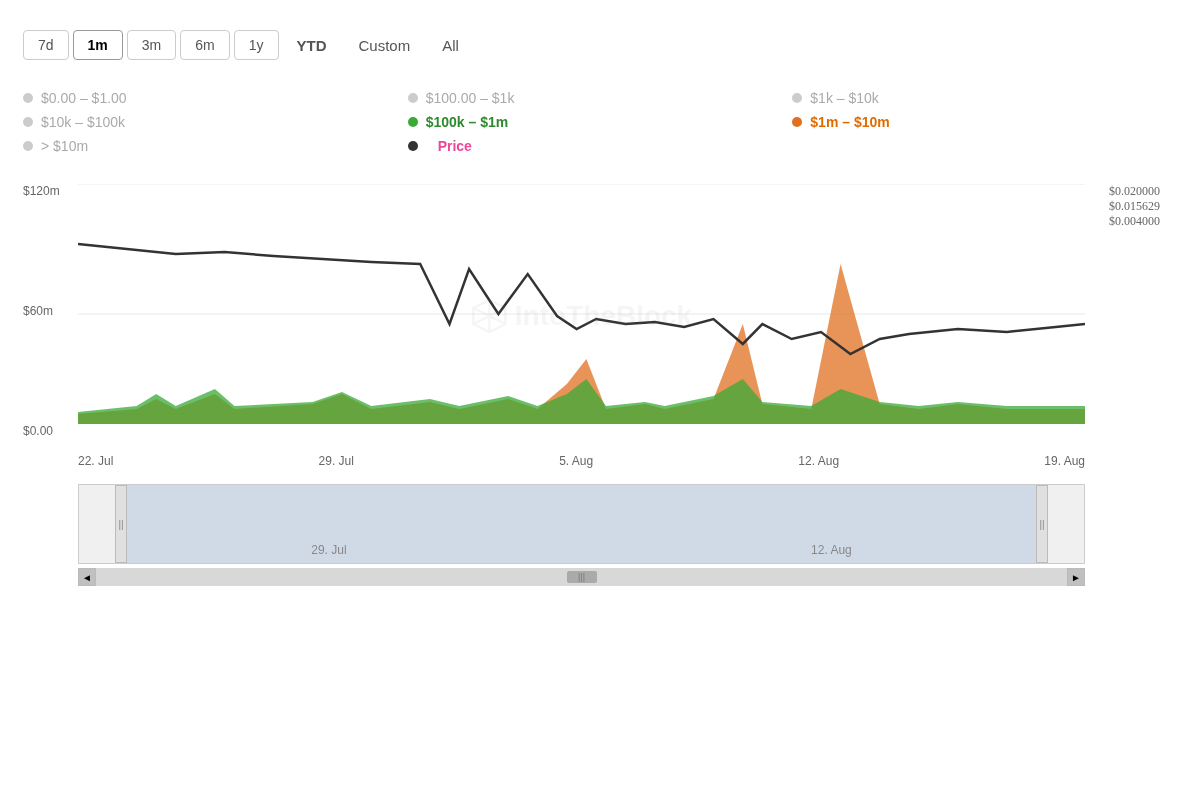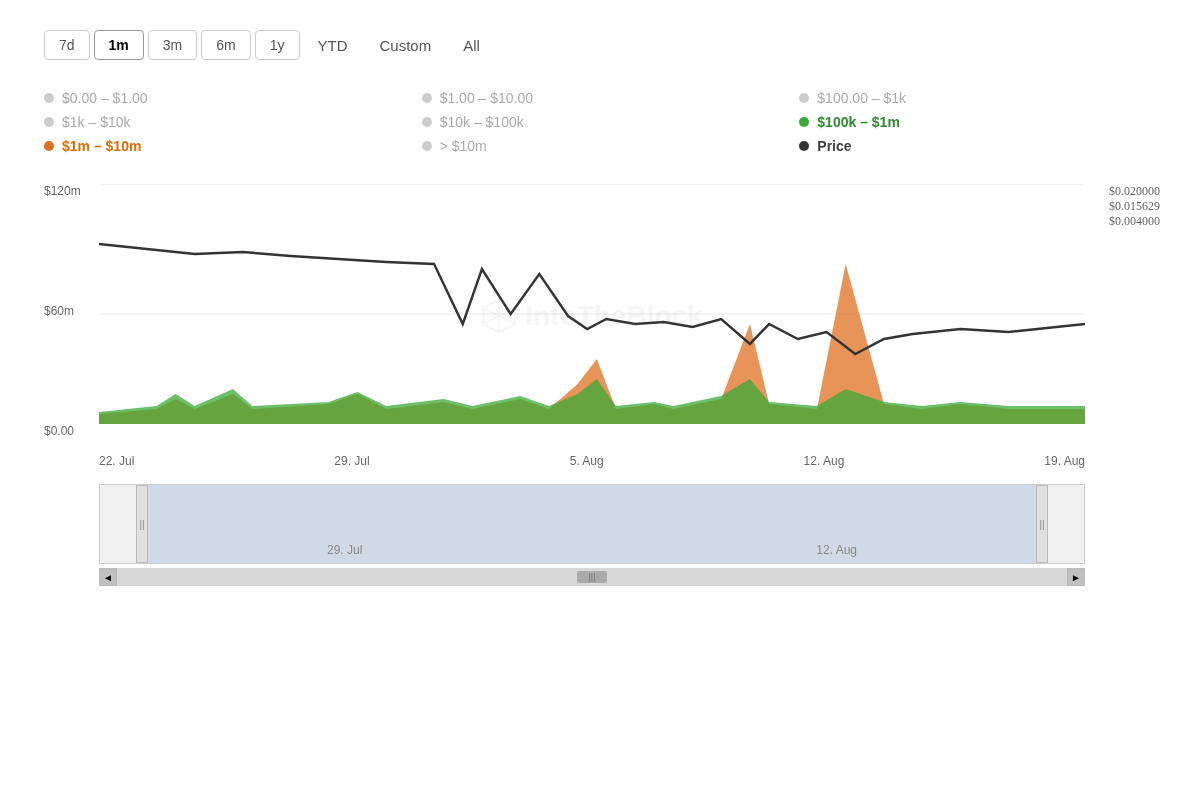--- a/index.html
+++ b/index.html
@@ -4,21 +4,21 @@
   <style>
     * { box-sizing: border-box; margin: 0; padding: 0; }
     body {
       background: #fff;
       font-family: -apple-system, BlinkMacSystemFont, 'Segoe UI', sans-serif;
       width: 1200px;
       height: 800px;
       overflow: hidden;
     }
     .container {
-      padding: 30px 40px 20px 44px;
+      padding: 30px 40px 20px 23px;
     }
     
     .time-filters {
       display: flex;
       gap: 4px;
       align-items: center;
       margin-bottom: 30px;
     }
     .time-btn {
       padding: 6px 14px;
@@ -30,21 +30,21 @@
       cursor: pointer;
     }
     .time-btn.active {
       font-weight: bold;
       color: #000;
       border-color: #999;
     }
     .time-btn.ytd {
       border: none;
       background: none;
-      font-weight: normal;
+      font-weight: bold;
       font-size: 15px;
     }
     .time-btn.custom {
       border: none;
       background: none;
       font-size: 15px;
     }
     .time-btn.all {
       border: none;
       background: none;
@@ -67,21 +67,21 @@
       width: 10px;
       height: 10px;
       border-radius: 50%;
       flex-shrink: 0;
     }
     .legend-text {
       color: #aaa;
     }
     .legend-text.active-green { color: #2d8a2d; font-weight: 600; }
     .legend-text.active-orange { color: #e06c00; font-weight: 600; }
-    .legend-text.active-dark { color: #404040; font-weight: 600; }
+    .legend-text.active-dark { color: #ec4899; font-weight: 600; margin-left: 12px; }
     
     .chart-area {
       position: relative;
       margin-bottom: 0;
     }
     .chart-labels-left {
       position: absolute;
       left: 0;
       top: 0;
       bottom: 30px;
@@ -245,24 +245,20 @@
     <button class="time-btn">1y</button>
     <button class="time-btn ytd">YTD</button>
     <button class="time-btn custom">Custom</button>
     <button class="time-btn all">All</button>
   </div>
 
   <div class="legend">
     <div class="legend-item">
       <div class="legend-dot" style="background:#ccc;"></div>
       <span class="legend-text">$0.00 – $1.00</span>
-    </div>
-    <div class="legend-item">
-      <div class="legend-dot" style="background:#ccc;"></div>
-      <span class="legend-text">$1.00 – $10.00</span>
     </div>
     <div class="legend-item">
       <div class="legend-dot" style="background:#ccc;"></div>
       <span class="legend-text">$100.00 – $1k</span>
     </div>
     <div class="legend-item">
       <div class="legend-dot" style="background:#ccc;"></div>
       <span class="legend-text">$1k – $10k</span>
     </div>
     <div class="legend-item">

